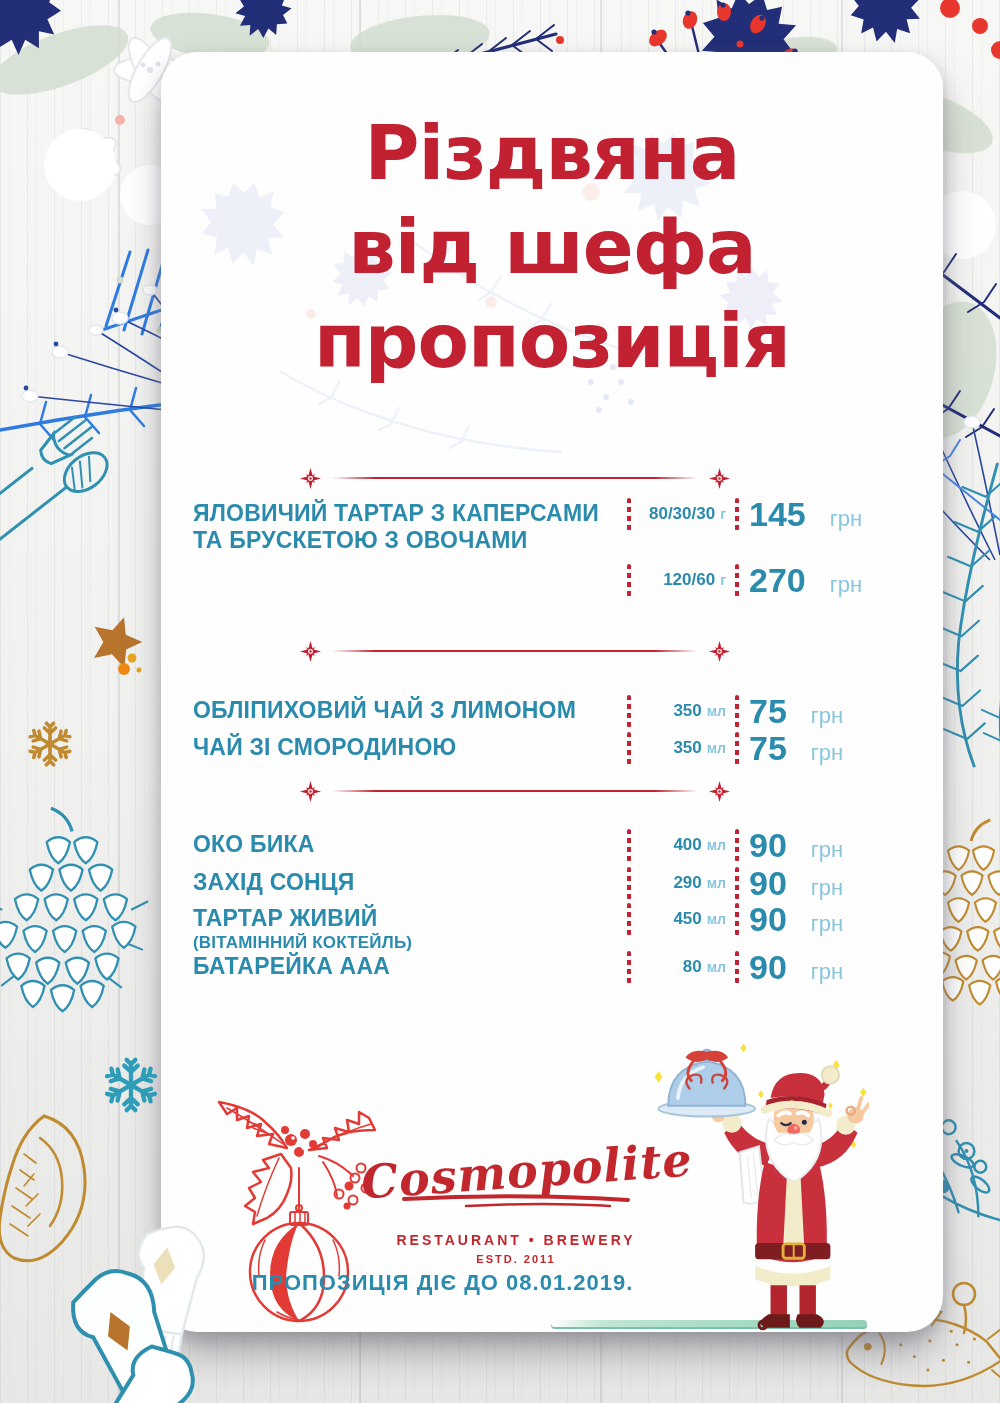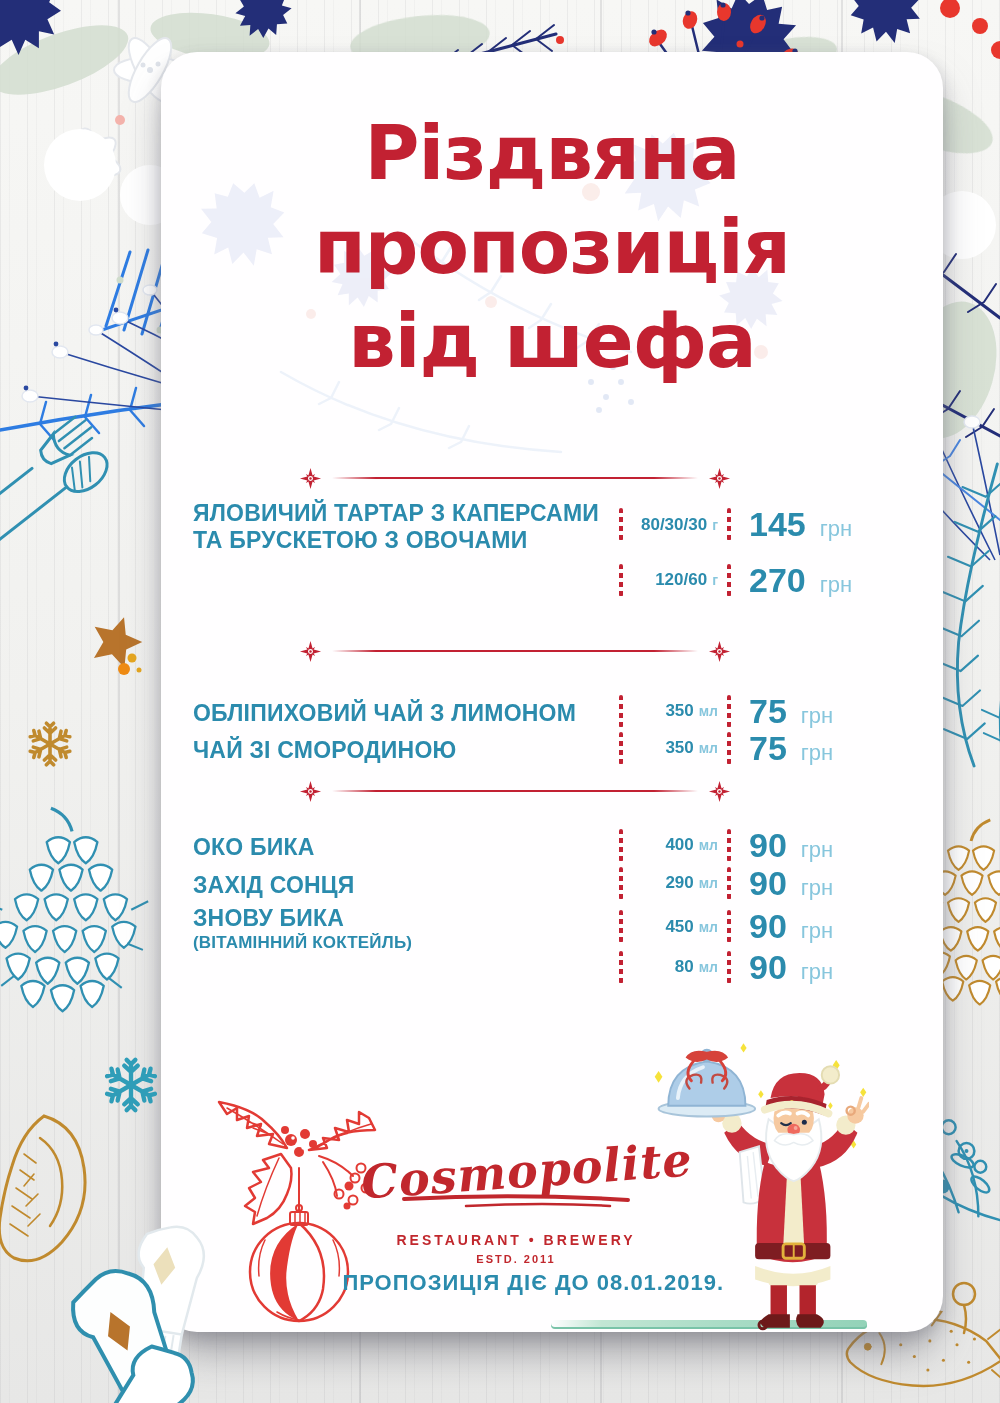--- a/index.html
+++ b/index.html
@@ -26,41 +26,41 @@
   .title{position:absolute;top:54px;left:0;width:100%;text-align:center;
     font-family:"DejaVu Sans",sans-serif;font-weight:bold;color:var(--red);
     font-size:75px;line-height:94px;letter-spacing:-1px}
   .title span{display:block}
   
   .divider{position:absolute;left:138px;width:432px;height:24px;display:flex;align-items:center;gap:10px;color:var(--red)}
   .divline{flex:1;height:2.5px;border-radius:2px;
     background:linear-gradient(90deg,rgba(194,33,50,0) 0,var(--red) 12%,var(--red) 88%,rgba(194,33,50,0) 100%)}
   .divsf{width:23px;height:23px}
   
-  .row{position:absolute;left:32px;width:656px;display:flex;align-items:center}
+  .row{position:absolute;left:32px;width:656px;display:flex;align-items:flex-start}
   .item-name{width:470px;font:bold 23px/27px "Liberation Sans",sans-serif;color:var(--teal);letter-spacing:.2px}
   .item-sub{display:block;font:bold 17px/21px "Liberation Sans",sans-serif}
   .pricing{margin-left:auto;display:flex;align-items:center;height:38px;margin-top:-5px}
   .rdash{flex:none;width:4px;height:33px;border-radius:2px;
     background:repeating-linear-gradient(to bottom,var(--red) 0 5px,transparent 5px 9px)}
   .portion{display:flex;align-items:baseline;justify-content:flex-end;gap:5px;margin:0 9px;min-width:86px;
     font:bold 17px "Liberation Sans",sans-serif;color:var(--teal)}
   .portion i,.cur{font-style:normal;color:var(--teal-light)}
   .portion i{font-size:14px}
-  .pricegrp{display:flex;align-items:baseline;gap:14px;margin-left:18px;width:100px}
+  .pricegrp{display:flex;align-items:baseline;gap:24px;margin-left:10px;width:100px}
   .price{font:bold 34px/34px "Liberation Sans",sans-serif;color:var(--teal)}
   .cur{font-size:22px}
   
   .logo{position:absolute;top:1092px;left:200px;width:310px;text-align:center;color:var(--logo-red)}
   .brand{display:inline-block;font-family:"DejaVu Serif",serif;font-style:italic;font-weight:bold;
     font-size:46px;transform:rotate(-4deg);letter-spacing:1px}
   .brand-underline{display:block;margin:-4px auto 0}
   .tagline{font:bold 14px "Liberation Sans",sans-serif;letter-spacing:3px;margin-top:23px}
   .estd{font:bold 11px "Liberation Sans",sans-serif;letter-spacing:2px;margin-top:5px}
-  .validity{position:absolute;top:1218px;left:0;width:72%;text-align:right;
+  .validity{position:absolute;top:1218px;left:0;width:72%;text-align:center;
     font:bold 22px "Liberation Sans",sans-serif;letter-spacing:1px;color:var(--teal)}
   .mint-strip{position:absolute;top:1268px;left:390px;width:316px;height:9px;border-radius:4px;
     background:linear-gradient(90deg,rgba(169,220,198,0) 0%,#c2e6d4 16%,#a9dcc6 55%,#93d2b8 100%);
     box-shadow:inset 0 -2px 0 #79c3a8}
   .ornament-svg{position:absolute;left:42px;top:1038px}
   .santa-svg{position:absolute;left:486px;top:982px}
 </style>
 </head>
 <body>
 
@@ -480,22 +480,22 @@
           <circle cx="445" cy="345" r="3"></circle>
           <circle cx="460" cy="330" r="3"></circle>
           <circle cx="452" cy="315" r="3"></circle>
           <circle cx="438" cy="358" r="3"></circle>
           <circle cx="470" cy="350" r="3"></circle>
         </g>
     </svg>
 
     <h1 class="title">
       <span>Різдвяна</span>
+      <span>від шефа</span>
       <span>пропозиція</span>
-      <span>від шефа</span>
     </h1>
 
     <div class="divider" style="top:414px">
       <svg class="divsf" viewBox="-12 -12 24 24">
           <use href="#starburst"></use>
         </svg>
       <span class="divline"></span>
       <svg class="divsf" viewBox="-12 -12 24 24">
           <use href="#starburst"></use>
         </svg>
@@ -607,37 +607,38 @@
           </span>
         <span class="rdash"></span>
         <span class="pricegrp">
             <b class="price">90</b>
             <i class="cur">грн</i>
           </span>
       </div>
     </div>
     <div class="row" style="top:853px">
       <div class="item-name">
-        <span>ЗНОВУ БИКА</span>
+        <span>ТАРТАР ЖИВИЙ</span>
         <span class="item-sub">(ВІТАМІННИЙ КОКТЕЙЛЬ)</span>
       </div>
       <div class="pricing">
         <span class="rdash"></span>
         <span class="portion">
             <b>450</b>
             <i>мл</i>
           </span>
         <span class="rdash"></span>
         <span class="pricegrp">
             <b class="price">90</b>
             <i class="cur">грн</i>
           </span>
       </div>
     </div>
     <div class="row" style="top:901px">
+      <div class="item-name"><span>БАТАРЕЙКА ААА</span></div>
       <div class="pricing">
         <span class="rdash"></span>
         <span class="portion">
             <b>80</b>
             <i>мл</i>
           </span>
         <span class="rdash"></span>
         <span class="pricegrp">
             <b class="price">90</b>
             <i class="cur">грн</i>

